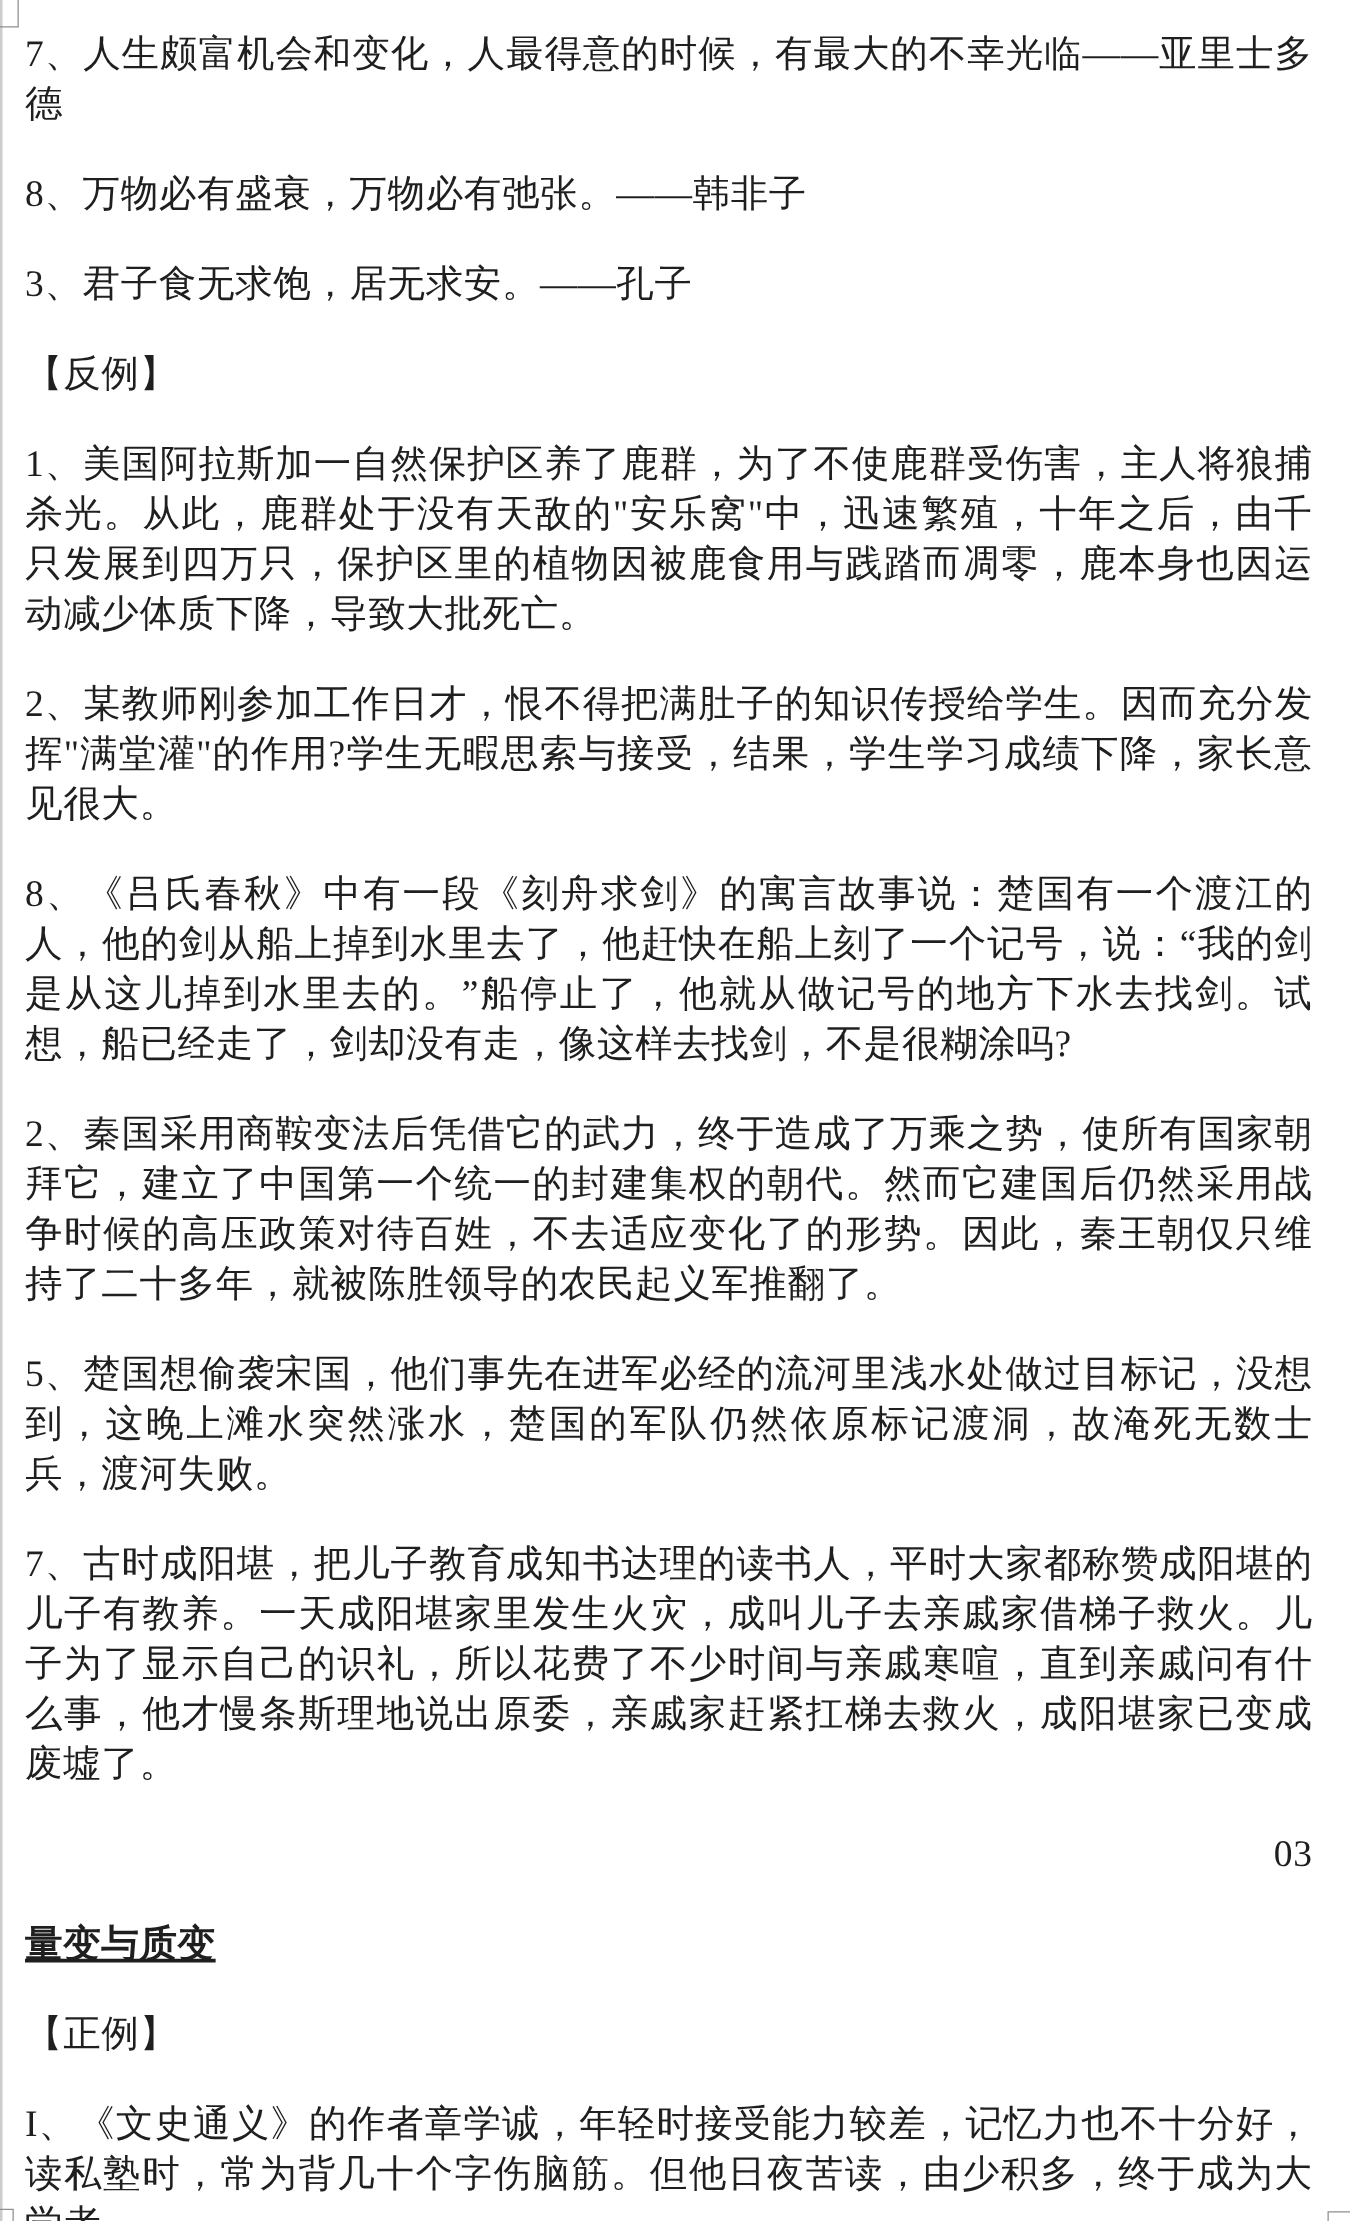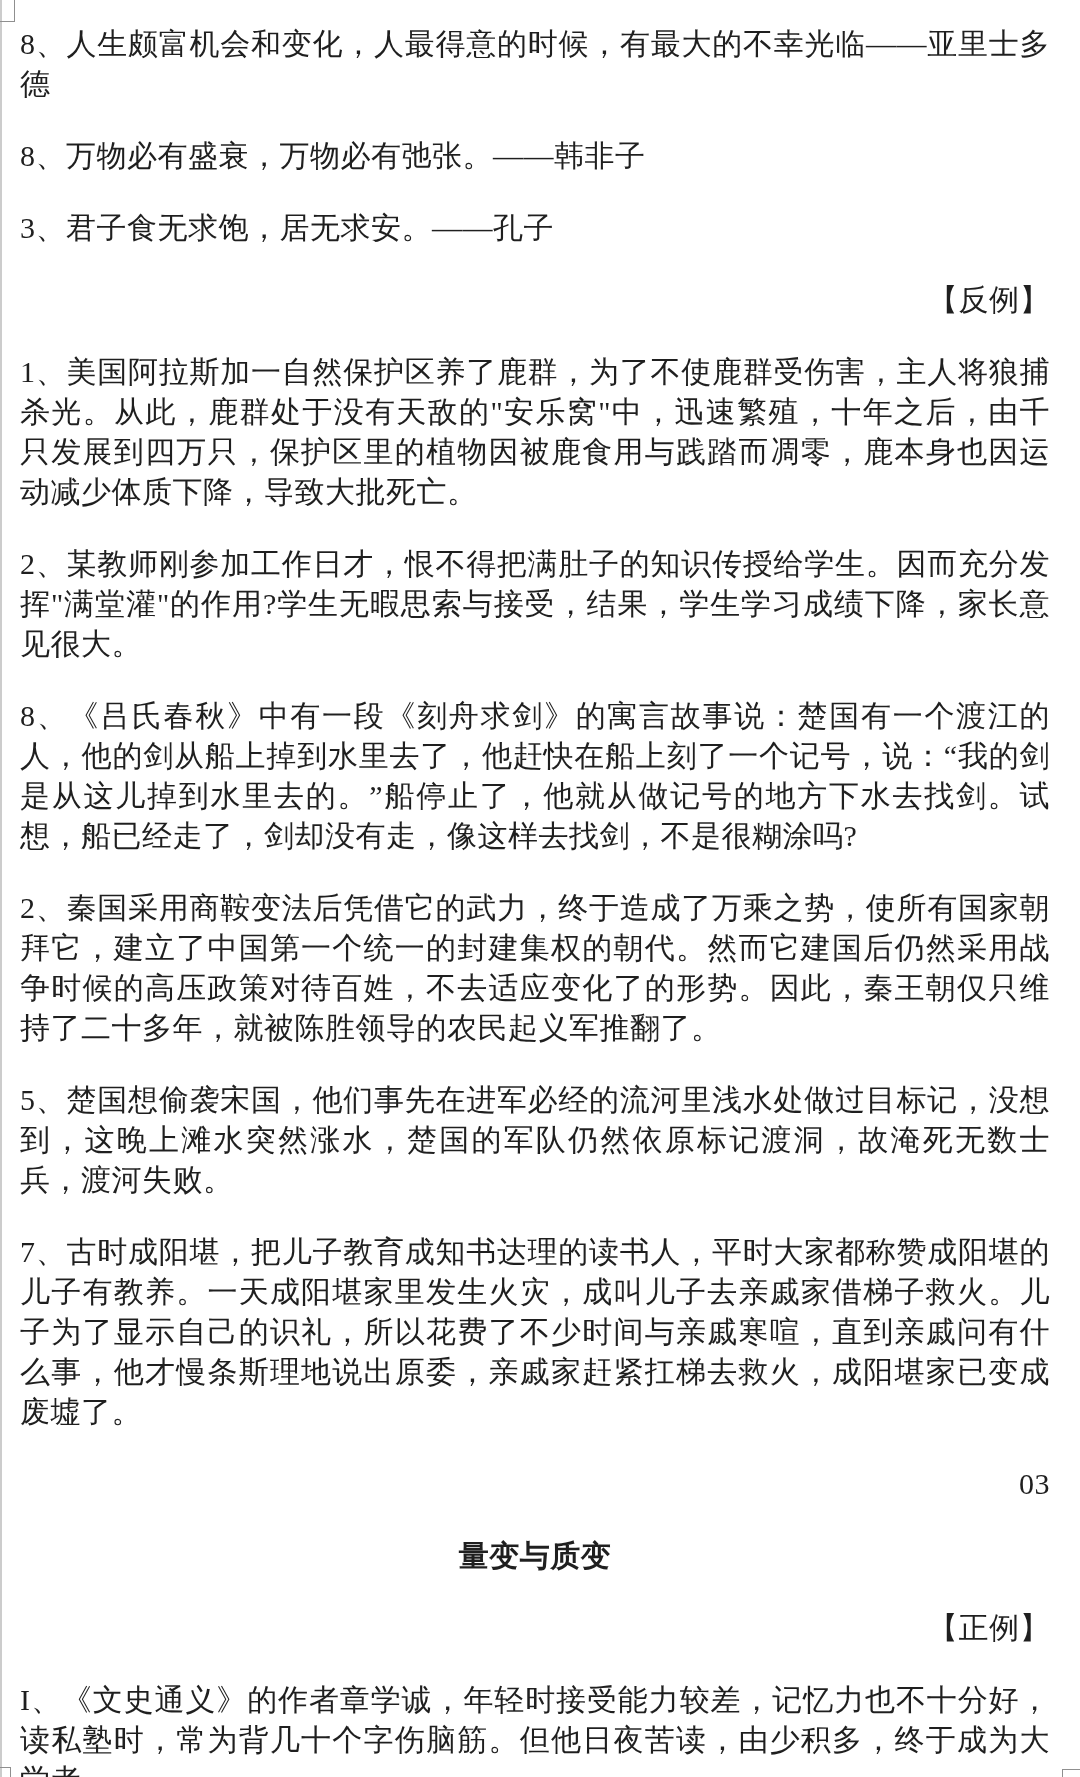--- a/index.html
+++ b/index.html
@@ -21,38 +21,38 @@
   .doc {
     position: relative;
     padding: 24px 30px 0 20px;
     font-size: 30px;
     line-height: 40px;
     text-align: justify;
     letter-spacing: 0.5px;
   }
   .doc p { margin: 0 0 32px 0; }
   .section-number { text-align: right; }
-  .section-title { font-weight: bold; text-align: center; }
-  .bracket-header { text-align: right; }
+  .section-title { font-weight: bold; text-align: left; text-decoration: underline; }
+  .bracket-header { text-align: left; }
   .corner-mark {
     position: absolute;
     border: 1px solid #8f8f8f;
     background: transparent;
   }
   .corner-mark.tl { left: -12px; top: -10px; width: 25px; height: 30px; }
   .corner-mark.bl { left: -14px; top: 1767px; width: 23px; height: 30px; }
   .corner-mark.br { left: 1062px; top: 1769px; width: 34px; height: 24px; }
 </style>
 </head>
 <body>
 
 <div class="page-edge-line"></div>
 
 <div class="doc">
-  <p>8、人生颇富机会和变化，人最得意的时候，有最大的不幸光临——亚里士多德</p>
+  <p>7、人生颇富机会和变化，人最得意的时候，有最大的不幸光临——亚里士多德</p>
   <p>8、万物必有盛衰，万物必有弛张。——韩非子</p>
   <p>3、君子食无求饱，居无求安。——孔子</p>
 
   <p class="bracket-header">【反例】</p>
 
   <p>1、美国阿拉斯加一自然保护区养了鹿群，为了不使鹿群受伤害，主人将狼捕杀光。从此，鹿群处于没有天敌的"安乐窝"中，迅速繁殖，十年之后，由千只发展到四万只，保护区里的植物因被鹿食用与践踏而凋零，鹿本身也因运动减少体质下降，导致大批死亡。</p>
   <p>2、某教师刚参加工作日才，恨不得把满肚子的知识传授给学生。因而充分发挥"满堂灌"的作用?学生无暇思索与接受，结果，学生学习成绩下降，家长意见很大。</p>
   <p>8、《吕氏春秋》中有一段《刻舟求剑》的寓言故事说：楚国有一个渡江的人，他的剑从船上掉到水里去了，他赶快在船上刻了一个记号，说：“我的剑是从这儿掉到水里去的。”船停止了，他就从做记号的地方下水去找剑。试想，船已经走了，剑却没有走，像这样去找剑，不是很糊涂吗?</p>
   <p>2、秦国采用商鞍变法后凭借它的武力，终于造成了万乘之势，使所有国家朝拜它，建立了中国第一个统一的封建集权的朝代。然而它建国后仍然采用战争时候的高压政策对待百姓，不去适应变化了的形势。因此，秦王朝仅只维持了二十多年，就被陈胜领导的农民起义军推翻了。</p>
   <p>5、楚国想偷袭宋国，他们事先在进军必经的流河里浅水处做过目标记，没想到，这晚上滩水突然涨水，楚国的军队仍然依原标记渡洞，故淹死无数士兵，渡河失败。</p>

